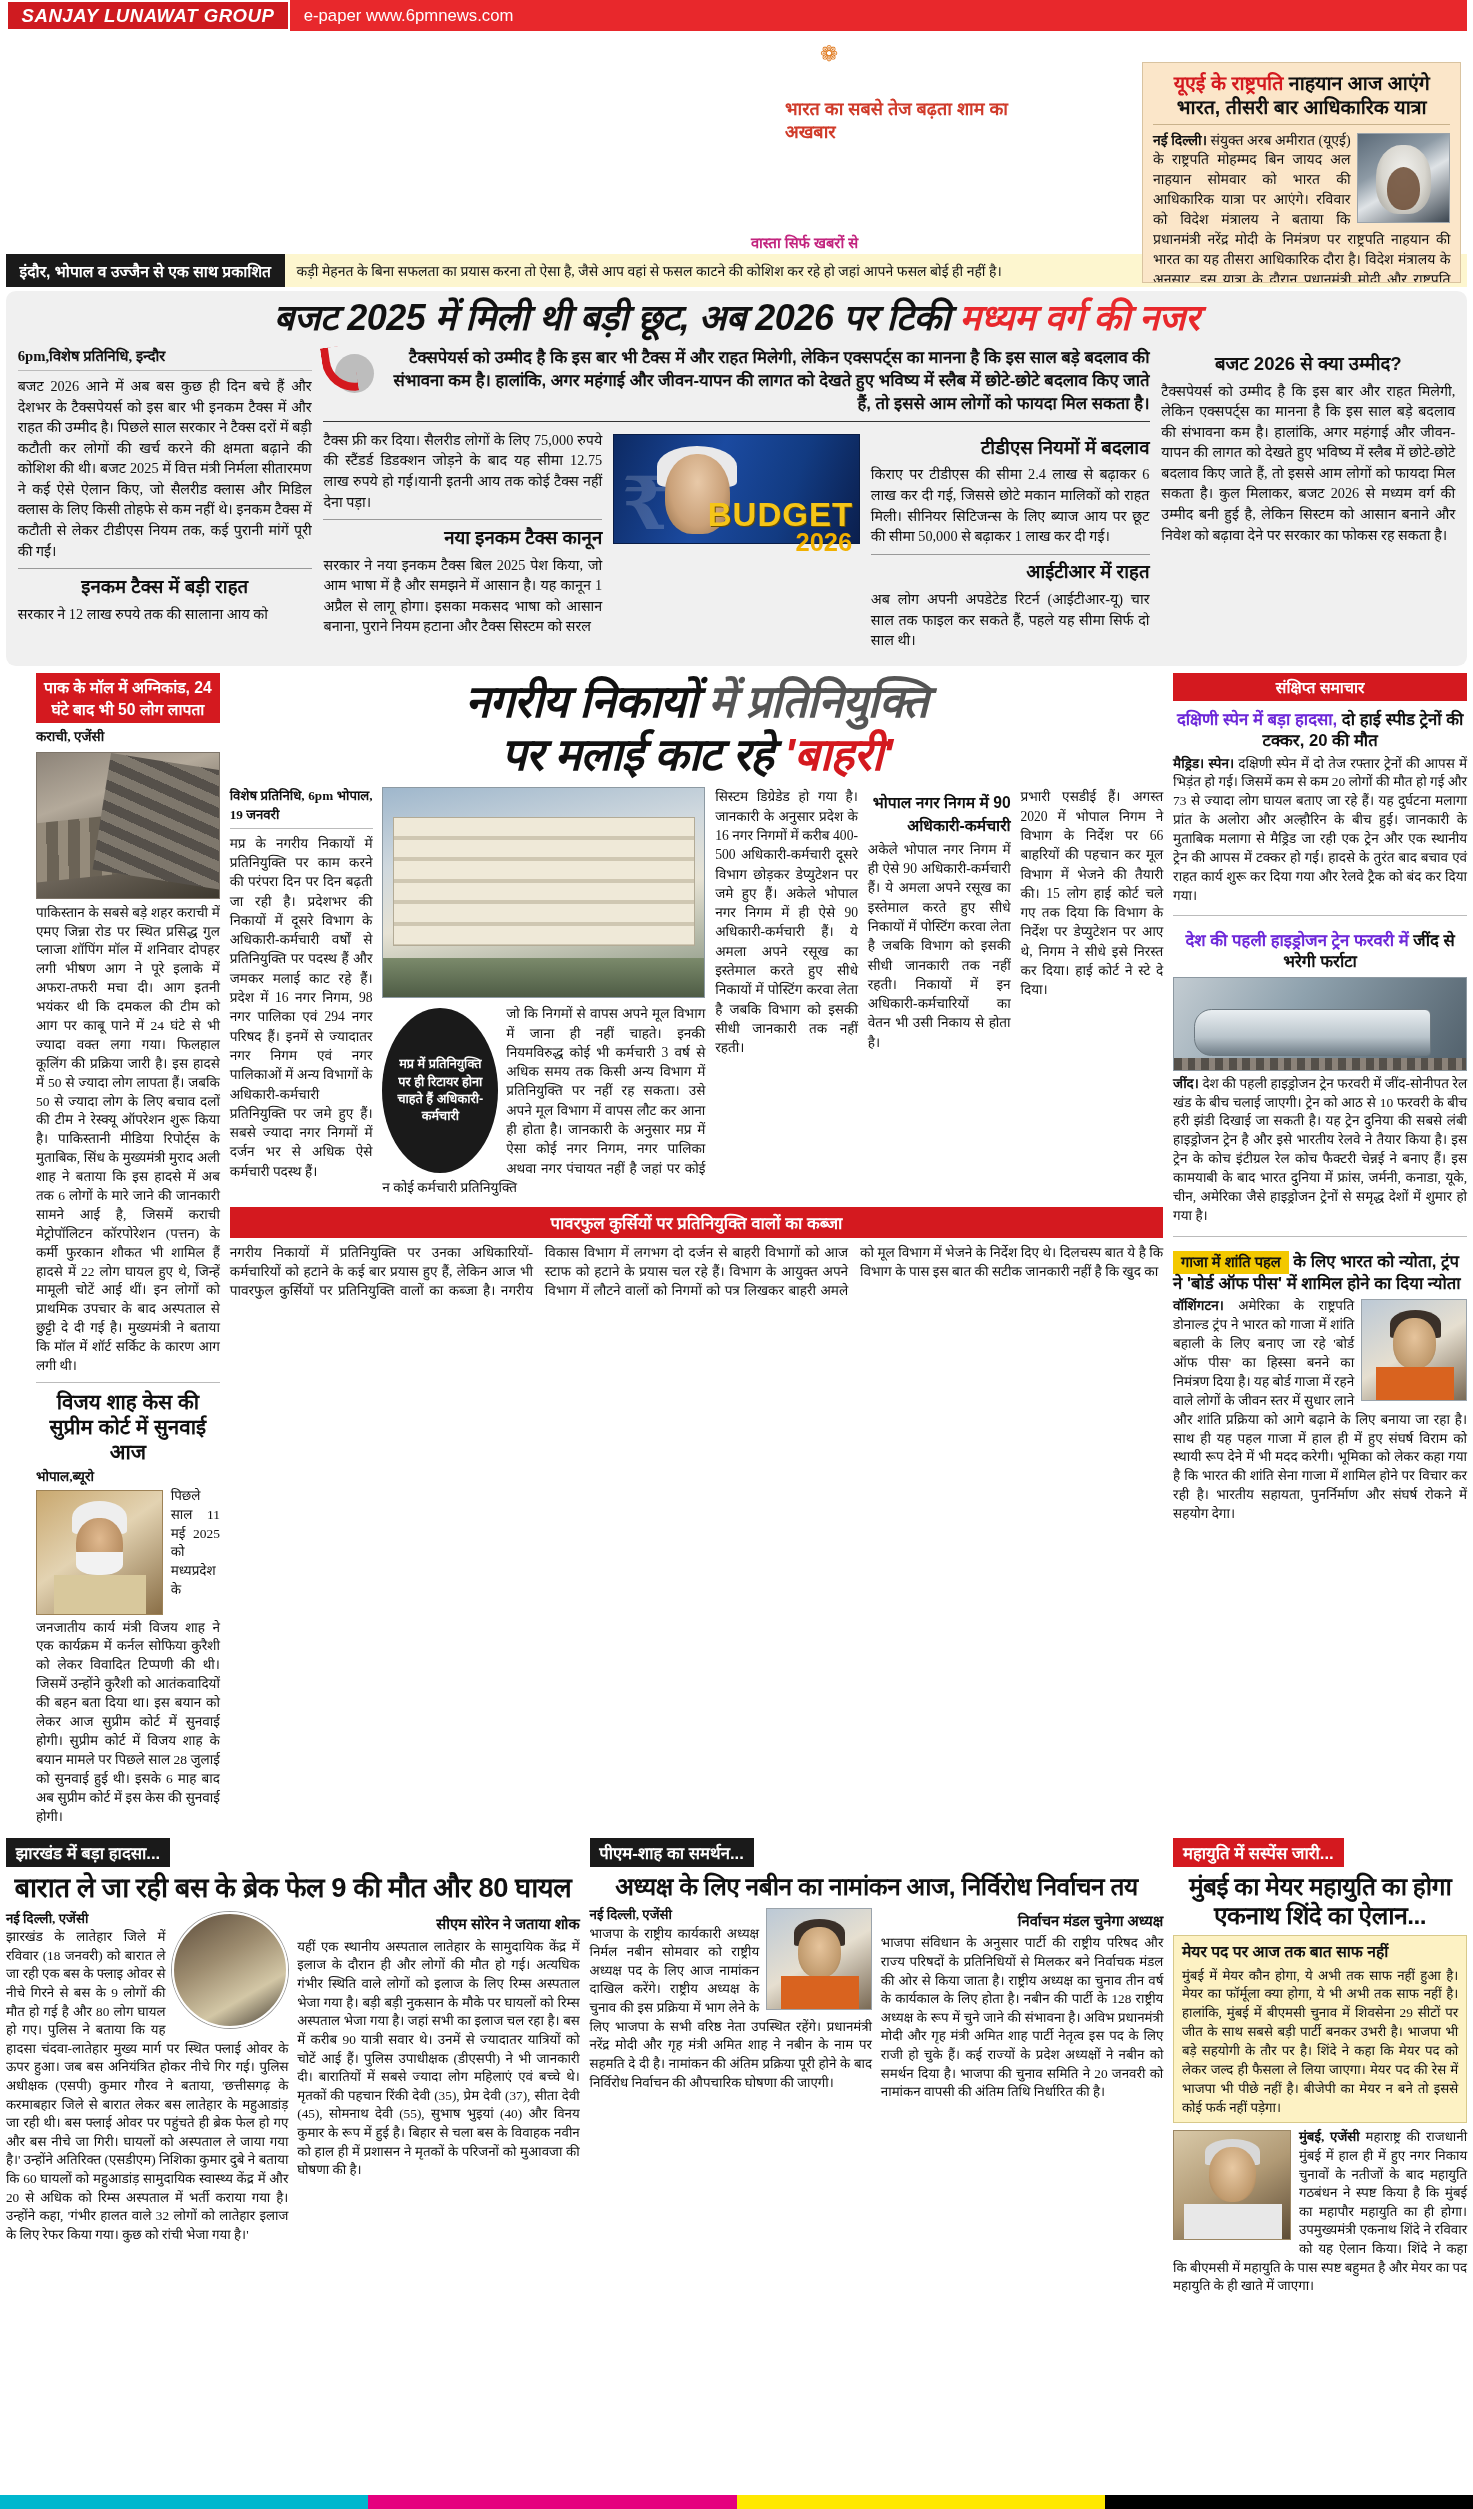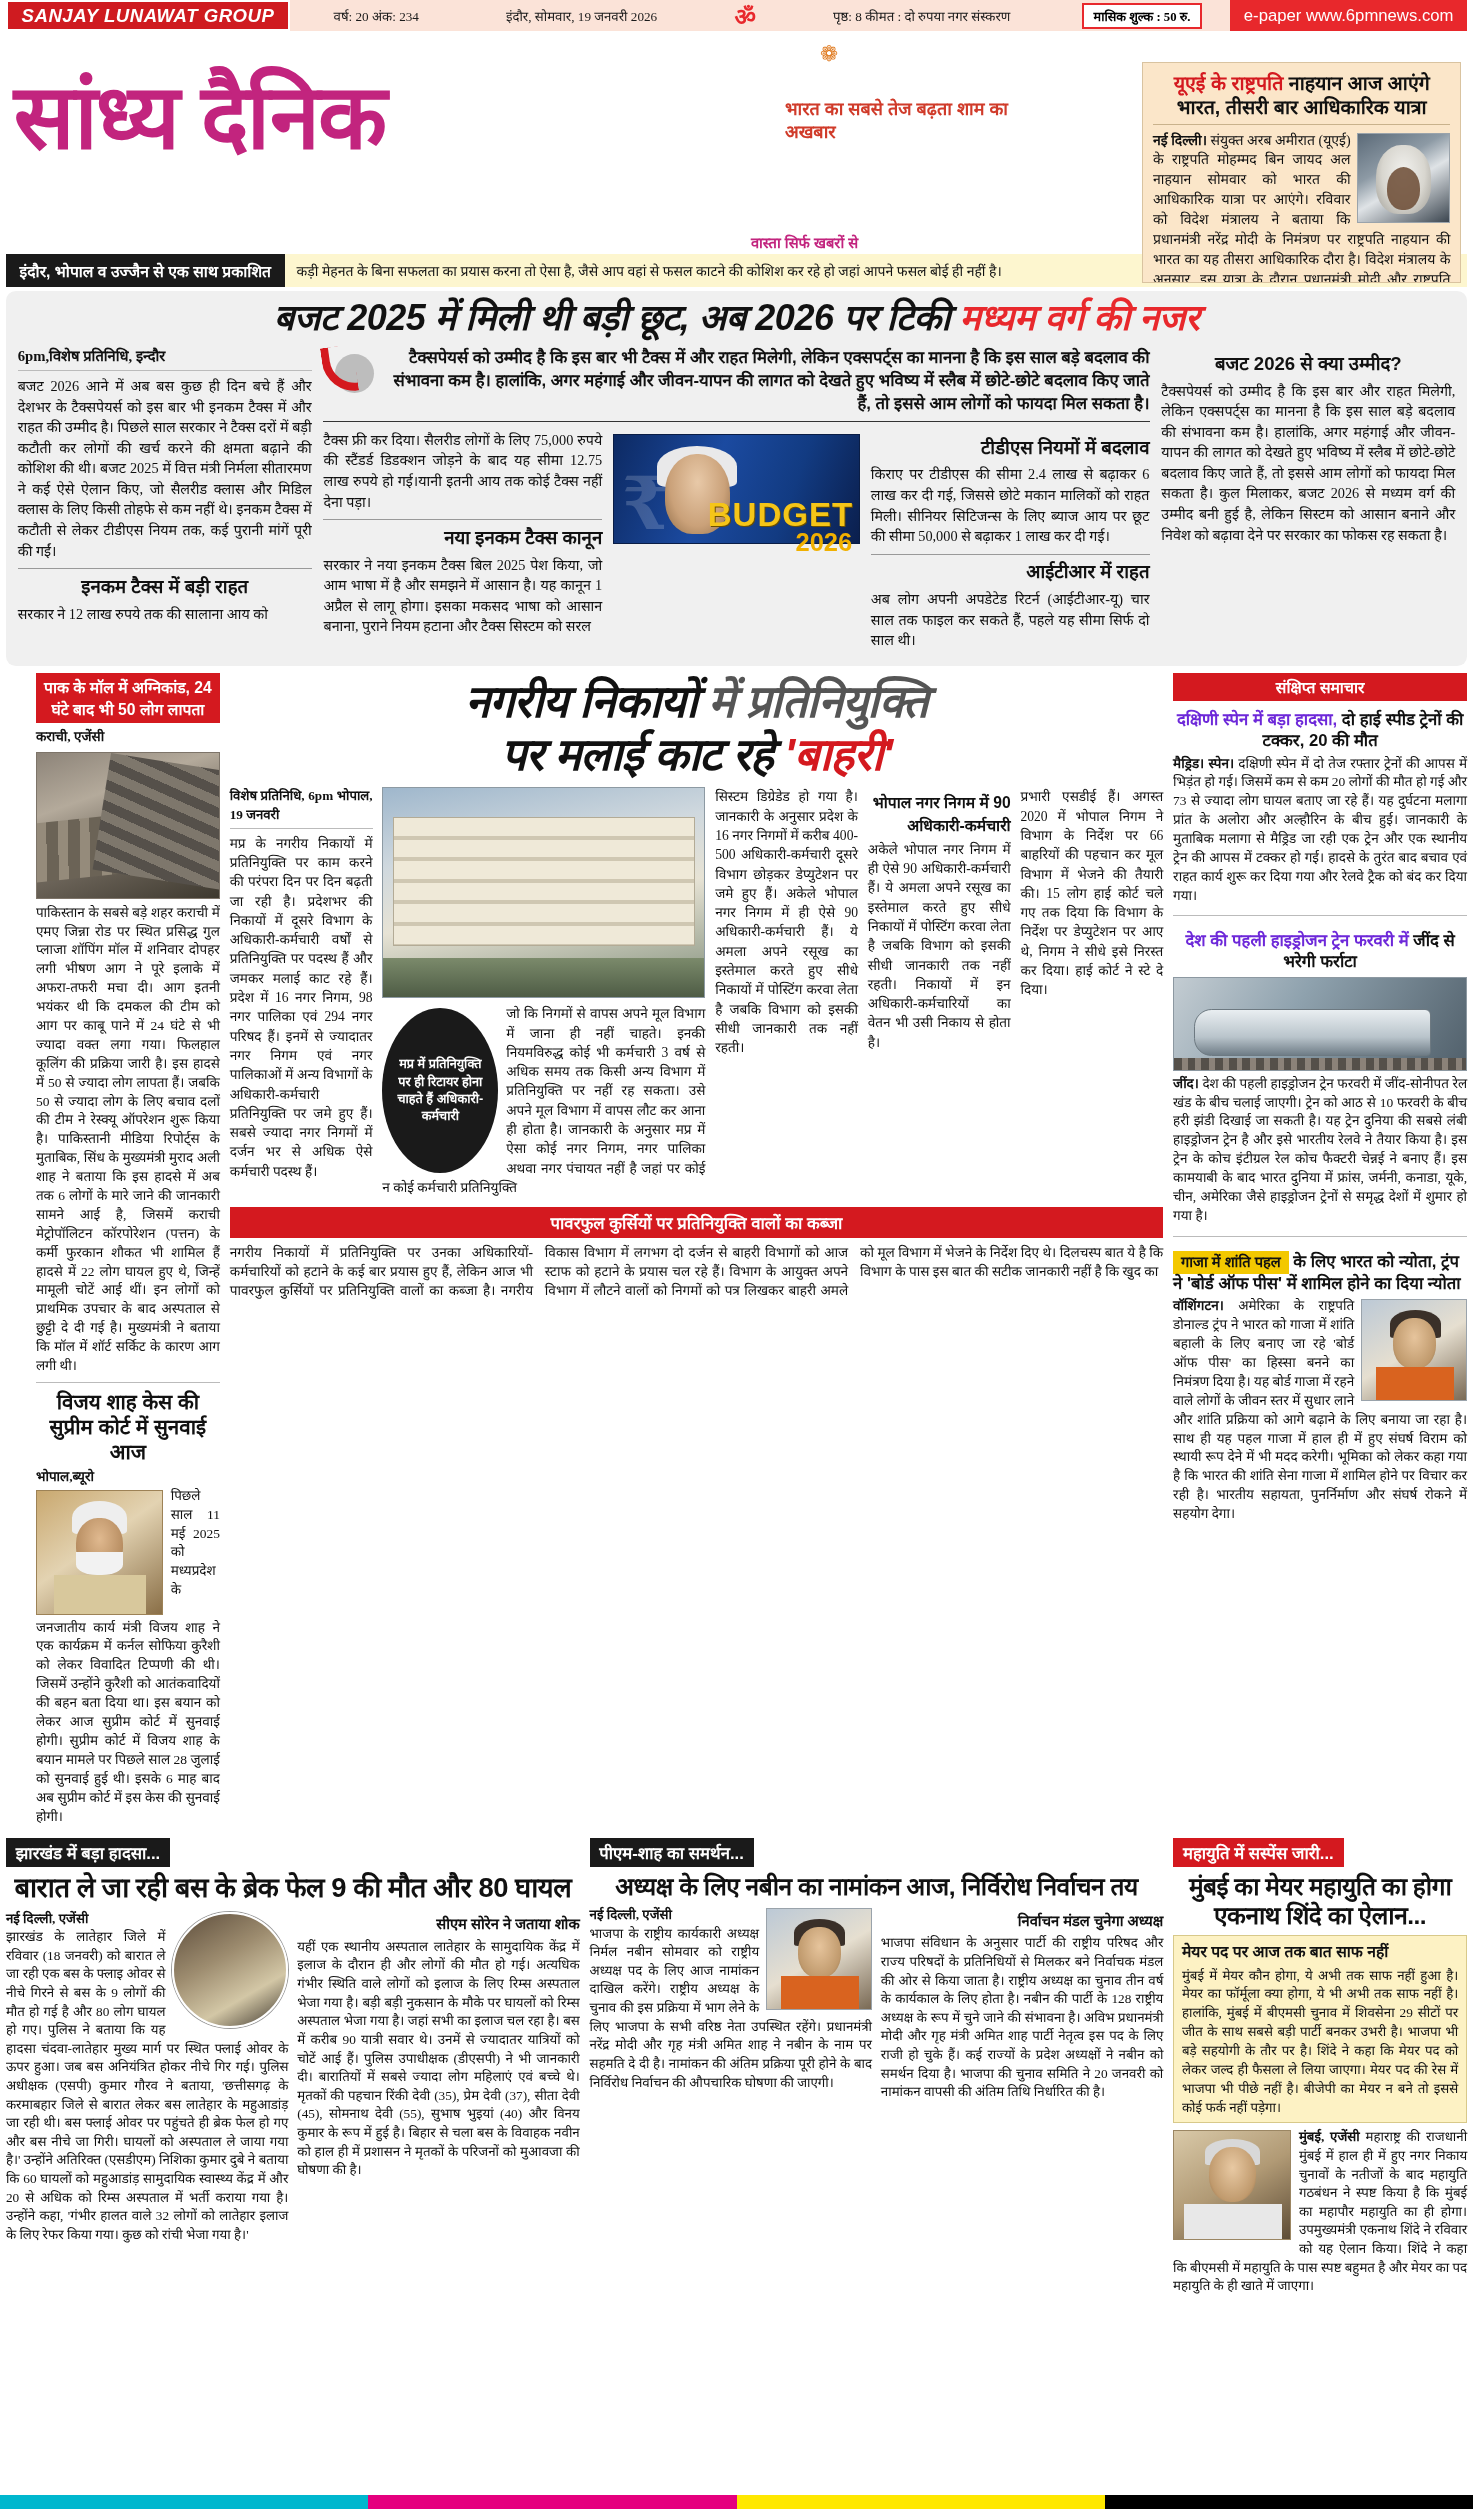--- a/index.html
+++ b/index.html
@@ -305,32 +305,24 @@
   .cmyk{ position:absolute; left:0; bottom:0; width:100%; height:13.7px; display:flex;}
   .cmyk div{ flex:1; }
 </style>
 </head>
 <body>
 
 <div class="page">
 
   <div class="topbar">
     <div class="tb-logo">SANJAY LUNAWAT GROUP</div>
-    <div class="tb-light">
-      <span class="tb-cell">वर्ष: 20  अंक: 234</span>
-      <span class="tb-cell">इंदौर, सोमवार, 19 जनवरी 2026</span>
-      <span class="tb-om">ॐ</span>
-      <span class="tb-cell">पृष्ठ: 8  कीमत : दो रुपया  नगर संस्करण</span>
-      <span class="tb-box">मासिक शुल्क : 50 रु.</span>
-    </div>
     <div class="tb-right">e-paper www.6pmnews.com</div>
   </div>
 
   <div class="masthead">
-    <div class="mh-hindi">सांध्य दैनिक</div>
     <div class="mh-swastik">❁</div>
     <div class="mh-tag1">भारत का सबसे तेज बढ़ता शाम का अखबार</div>
     <div class="mh-tag2">वास्ता सिर्फ खबरों से</div>
 
     <div class="rt-side">
       <div class="rt-head">
         <span class="red">यूएई के राष्ट्रपति</span><span> नाहयान आज आएंगे भारत, तीसरी बार आधिकारिक यात्रा</span>
       </div>
       <div class="rt-rule"></div>
       <div class="rt-body">

